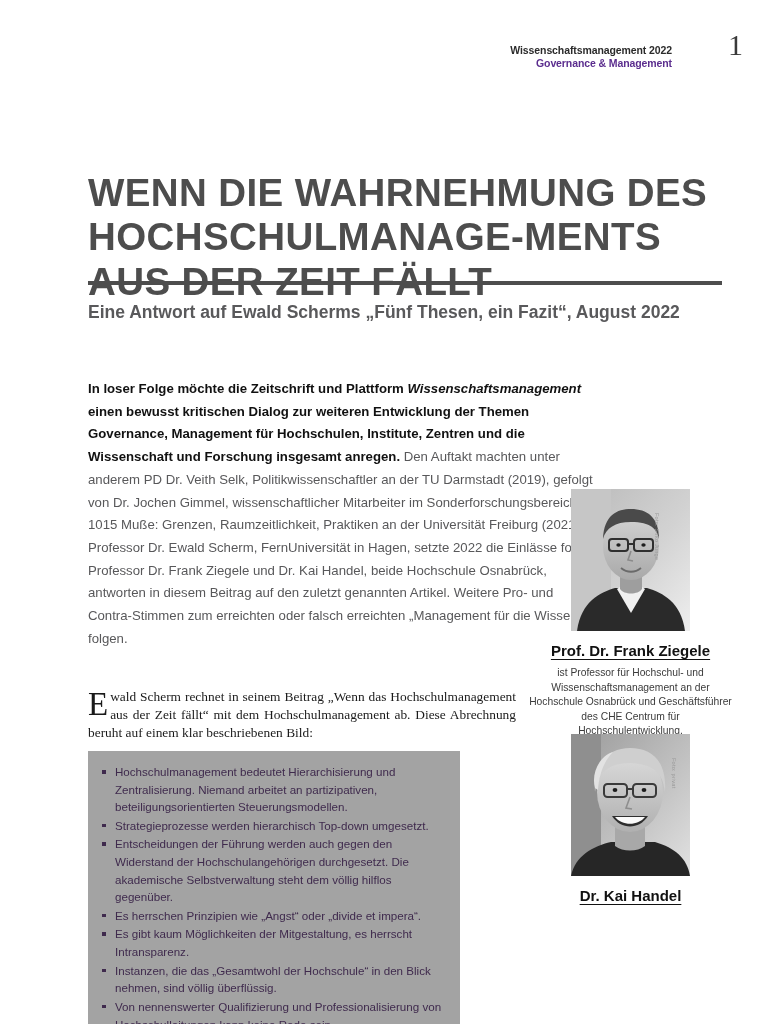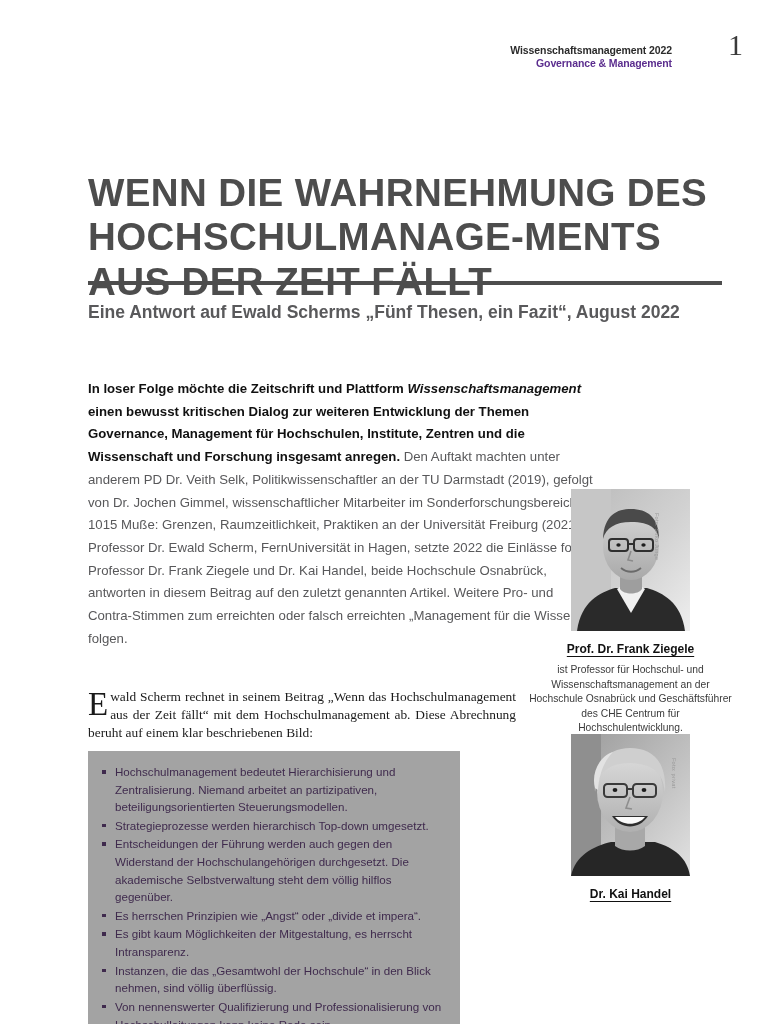--- a/index.html
+++ b/index.html
@@ -191,21 +191,21 @@
     top: 24px;
     font-size: 5.6px;
     color: #9a9a9a;
     white-space: nowrap;
     transform: rotate(90deg);
     transform-origin: left top;
     letter-spacing: 0.2px;
   }
   .profile-name {
     margin-top: 11px;
-    font-size: 12px;
+    font-size: 15px;
     font-weight: bold;
     color: #111111;
     text-decoration: underline;
     text-underline-offset: 3px;
   }
   .profile-bio {
     margin-top: 7px;
     font-size: 10.3px;
     line-height: 1.42;
     color: #3b3b3b;

